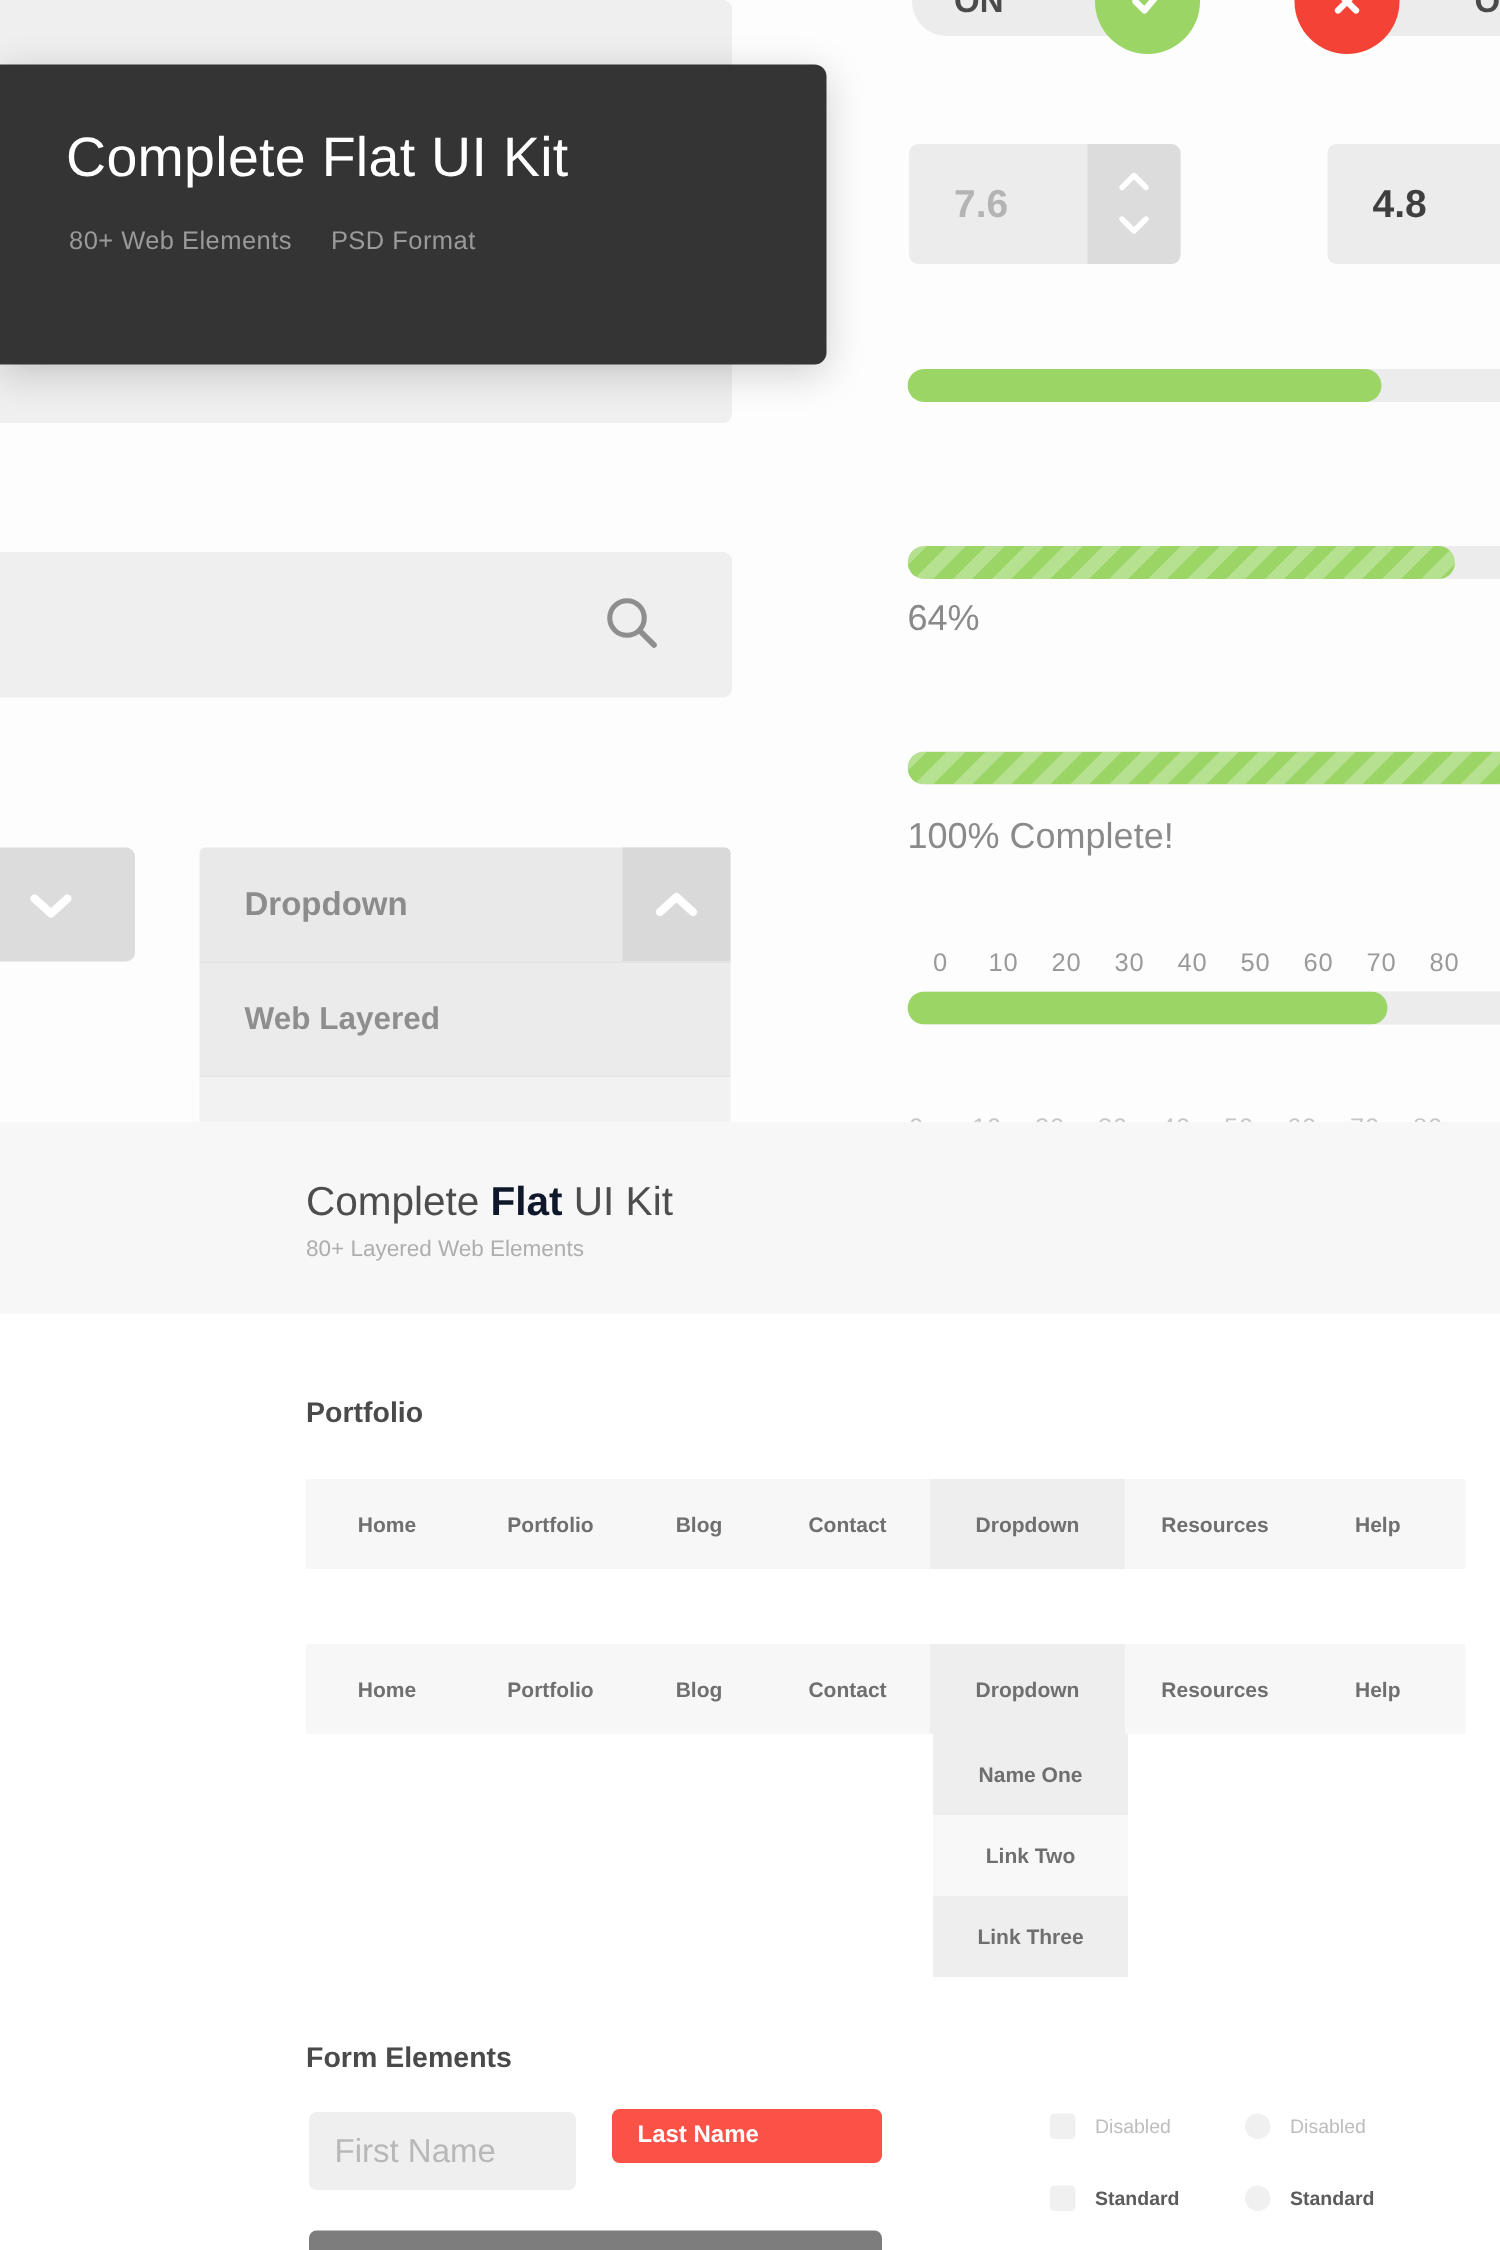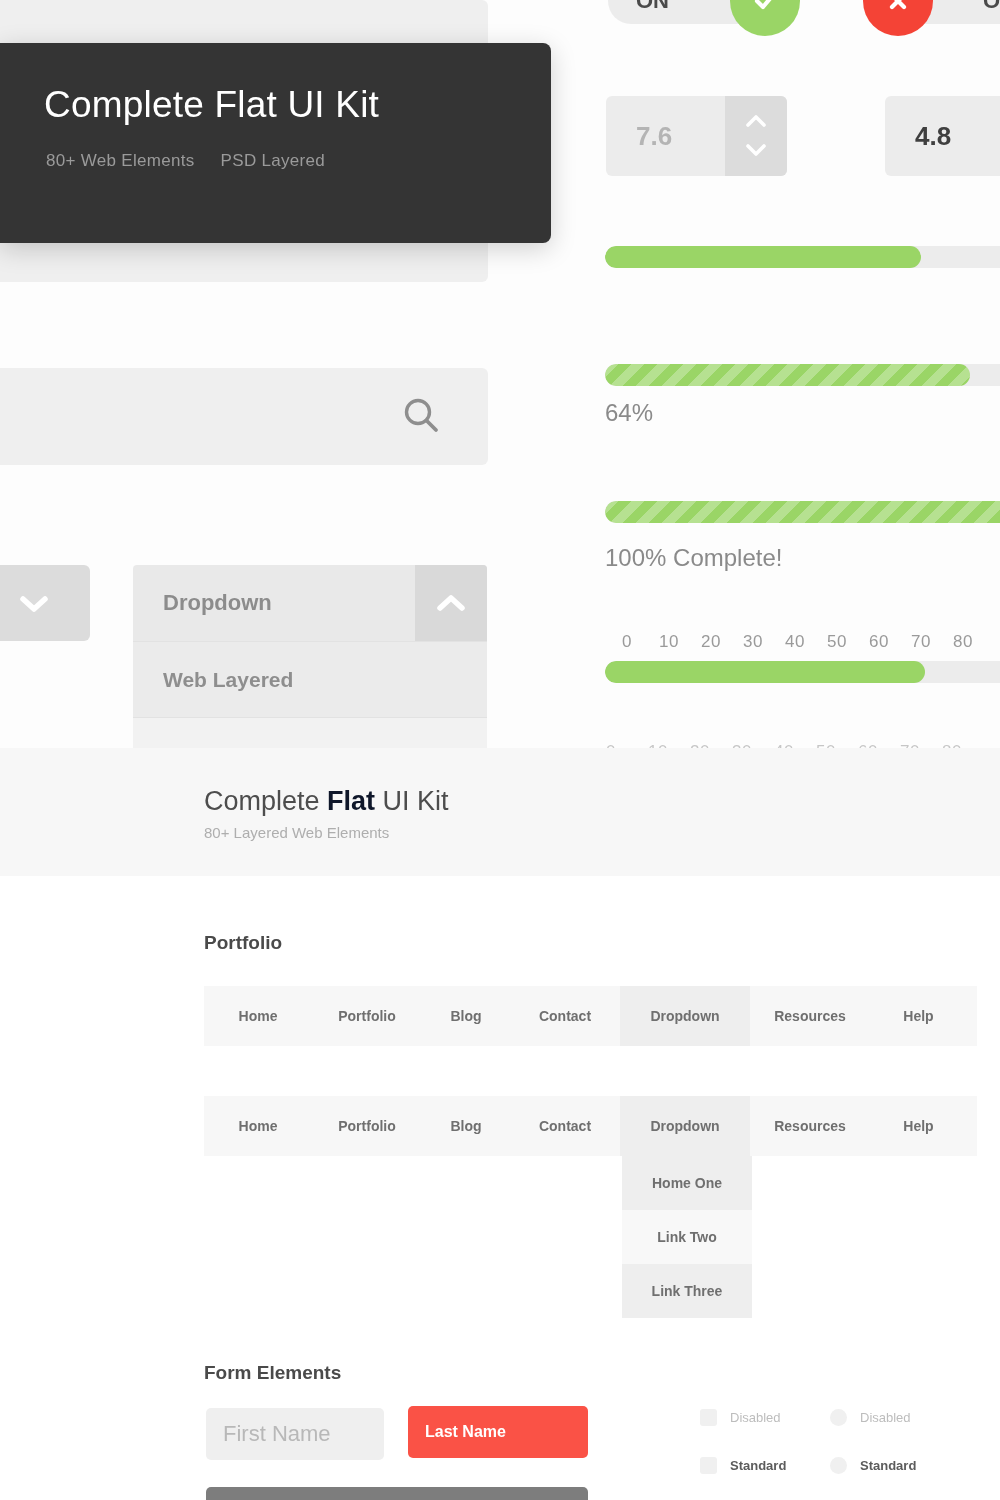--- a/index.html
+++ b/index.html
@@ -96,21 +96,21 @@
 
   .submenu { position: absolute; width: 130px; }
   .submenu .sm-item { height: 54px; display: flex; align-items: center; justify-content: center;
                       font-size: 14px; font-weight: 700; color: #6f6f6f; }
   .submenu .sm-item.a { background: #eeeeee; }
   .submenu .sm-item.b { background: #f8f8f8; }
 
   .inp { position: absolute; height: 52px; background: #efefef; border-radius: 5px; }
   .inp-ph { position: absolute; left: 17px; top: 50%; transform: translateY(-50%);
             font-size: 22px; color: #b8b8b8; }
-  .btn-red { position: absolute; height: 52px; background: #fa5246; border-radius: 5px; }
+  .btn-red { position: absolute; height: 36px; background: #fa5246; border-radius: 5px; }
   .btn-red-label { position: absolute; left: 17px; top: 50%; transform: translateY(-50%);
                    font-size: 16px; color: #fff; font-weight: 700; }
   .bar-gray { position: absolute; background: #7d7d7d; border-radius: 5px 5px 0 0; }
 
   .opt { position: absolute; display: flex; align-items: center; }
   .opt .mark-sq { width: 17px; height: 17px; border-radius: 3px; background: #f0f0f0; }
   .opt .mark-ci { width: 17px; height: 17px; border-radius: 50%; background: #f0f0f0; }
   .opt .opt-lb { margin-left: 13px; font-size: 13px; }
   .opt.disabled .opt-lb { color: #bdbdbd; font-weight: 400; }
   .opt.standard .opt-lb { color: #5c5c5c; font-weight: 700; }
@@ -120,21 +120,21 @@
 
 <div class="page">
 
   <div class="showcase">
 
     <div class="sc-panel-top"></div>
 
     <div class="hero-card">
       <div class="hero-title">Complete Flat UI Kit</div>
       <div class="hero-sub">
-        <span>80+ Web Elements</span><span class="gap"></span><span>PSD Layered</span>
+        <span>80+ Web Elements</span><span class="gap"></span><span>PSD Format</span>
       </div>
     </div>
 
     <div class="search-box">
       <span class="search-icon">
         <svg width="40" height="40" viewBox="0 0 40 40">
           <circle cx="16" cy="16" r="11.5" fill="none" stroke="#8e8e8e" stroke-width="3.4"></circle>
           <line x1="24.5" y1="24.5" x2="34" y2="34" stroke="#8e8e8e" stroke-width="3.8" stroke-linecap="round"></line>
         </svg>
       </span>
@@ -270,21 +270,21 @@
               </div>
       <div class="nav-item" style="width:120px">
                 <span>Resources</span>
               </div>
       <div class="nav-item" style="width:97px">
                 <span>Help</span>
               </div>
     </div>
   <div class="submenu" id="submenu" style="left:622px; top:1156px;">
       <div class="sm-item a">
-       <span>Home One</span>
+       <span>Name One</span>
      </div>
       <div class="sm-item b">
        <span>Link Two</span>
      </div>
       <div class="sm-item a">
        <span>Link Three</span>
      </div>
     </div>
 
   <div class="sec-title" style="top:1362px;">Form Elements</div>

